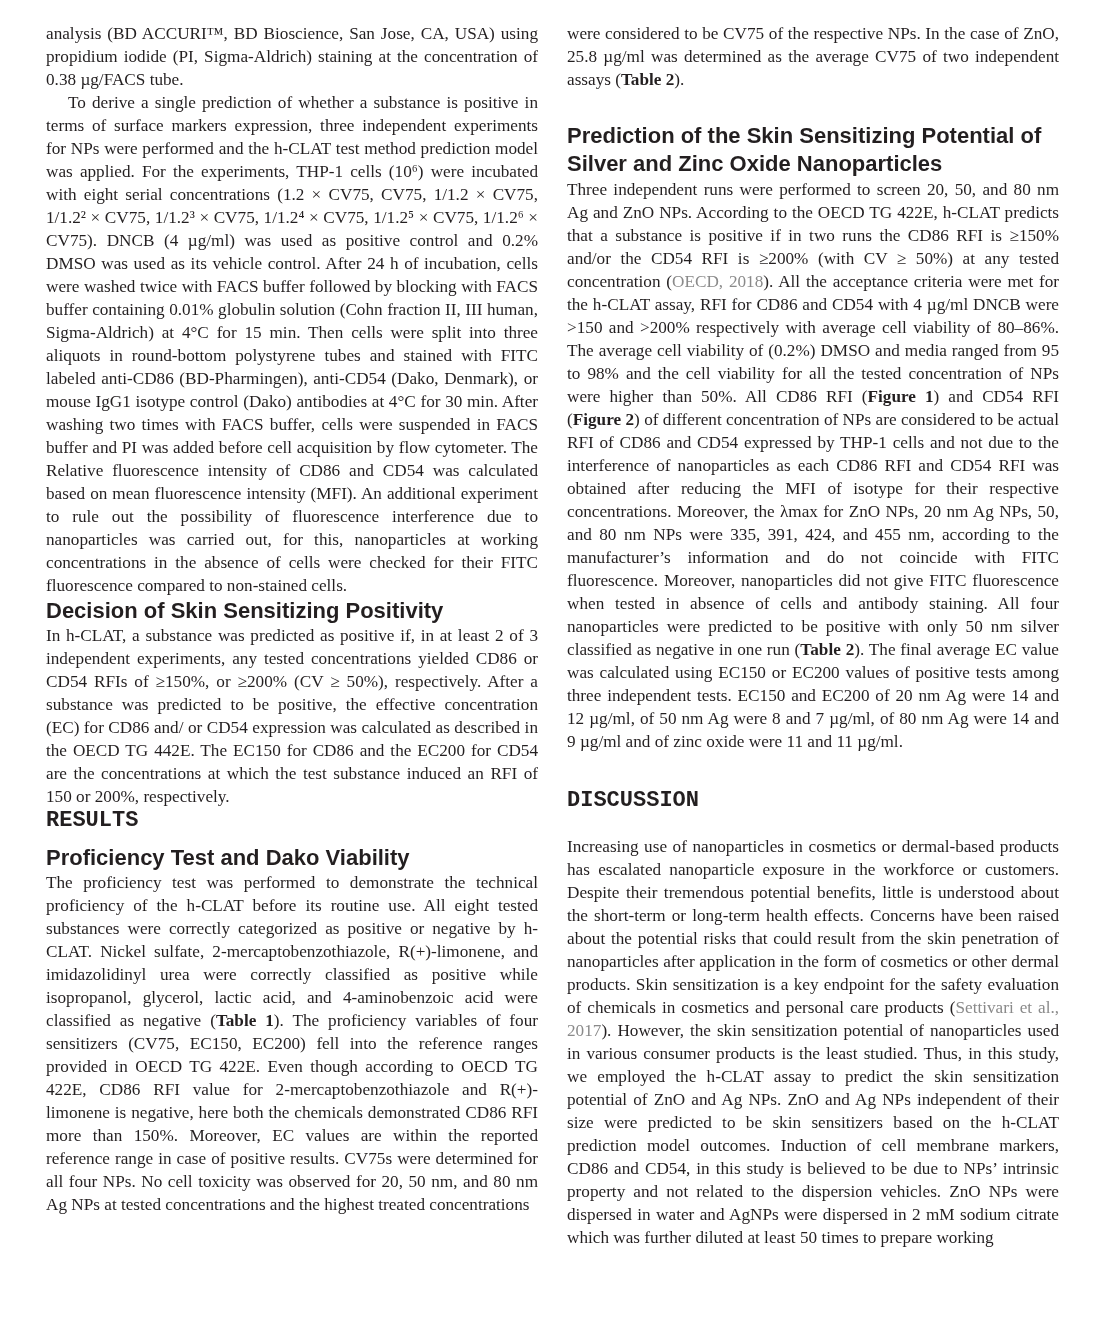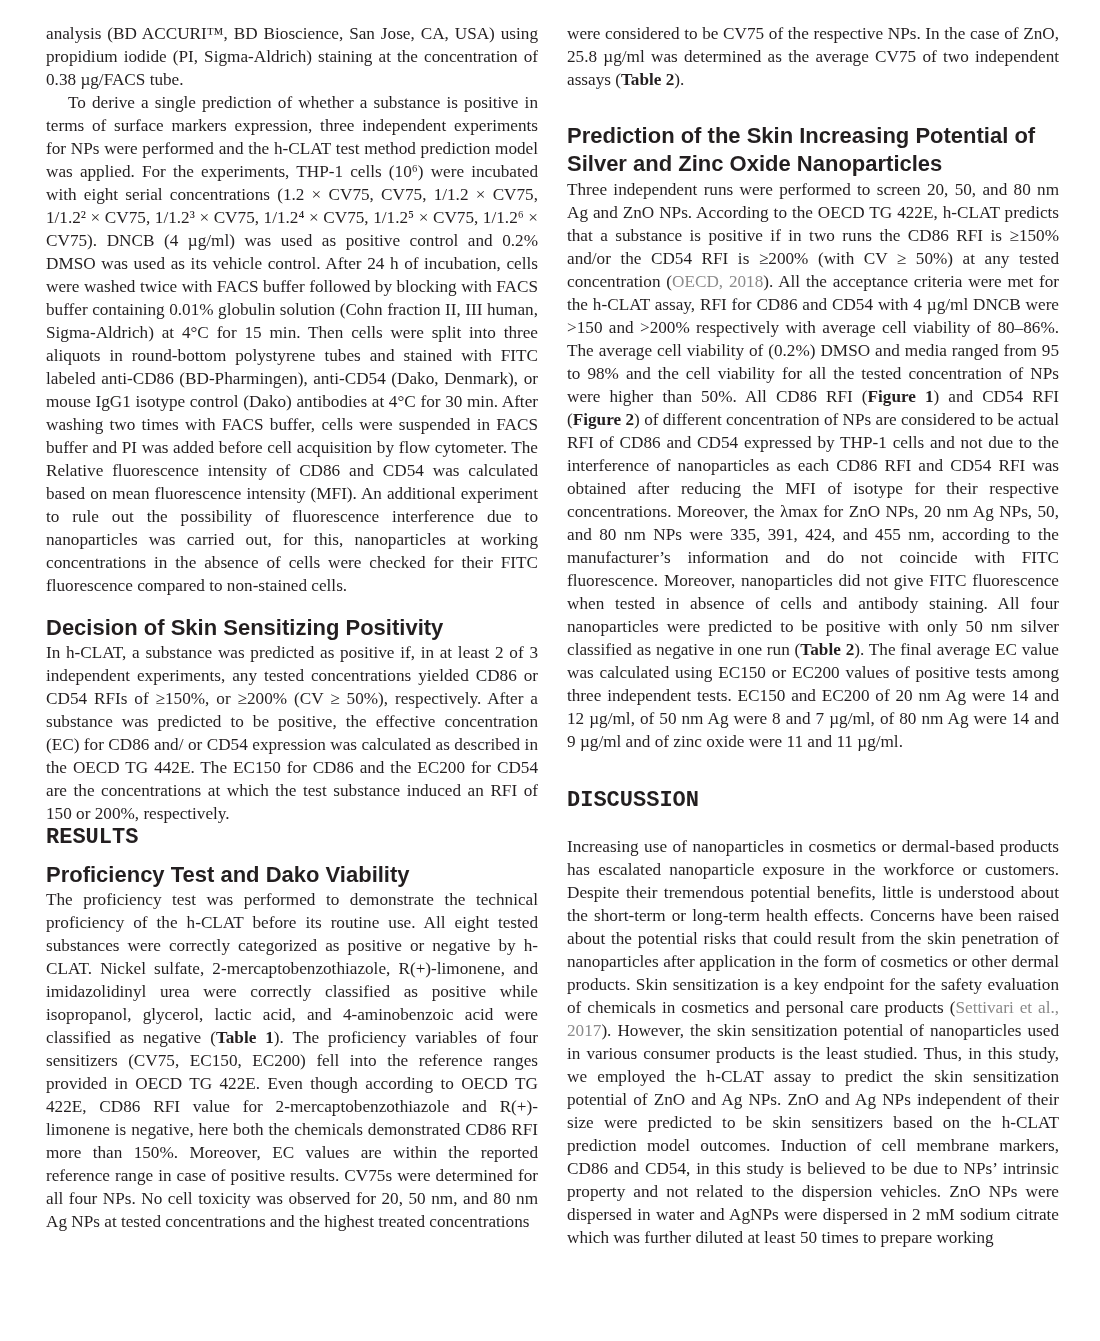--- a/index.html
+++ b/index.html
@@ -13,26 +13,26 @@
   h1 { font-family: Liberation Mono, monospace; font-weight: bold; font-size: 22px; line-height: 26px; margin: 0; color: #231f20; }
   .cite { color: #8a8a8a; }
   b { font-weight: bold; }
 </style>
 </head>
 <body>
 
 <div class="col left">
   <p>analysis (BD ACCURI™, BD Bioscience, San Jose, CA, USA) using propidium iodide (PI, Sigma-Aldrich) staining at the concentration of 0.38 µg/FACS tube.</p>
   <p class="indent">To derive a single prediction of whether a substance is positive in terms of surface markers expression, three independent experiments for NPs were performed and the h-CLAT test method prediction model was applied. For the experiments, THP-1 cells (10⁶) were incubated with eight serial concentrations (1.2 × CV75, CV75, 1/1.2 × CV75, 1/1.2² × CV75, 1/1.2³ × CV75, 1/1.2⁴ × CV75, 1/1.2⁵ × CV75, 1/1.2⁶ × CV75). DNCB (4 µg/ml) was used as positive control and 0.2% DMSO was used as its vehicle control. After 24 h of incubation, cells were washed twice with FACS buffer followed by blocking with FACS buffer containing 0.01% globulin solution (Cohn fraction II, III human, Sigma-Aldrich) at 4°C for 15 min. Then cells were split into three aliquots in round-bottom polystyrene tubes and stained with FITC labeled anti-CD86 (BD-Pharmingen), anti-CD54 (Dako, Denmark), or mouse IgG1 isotype control (Dako) antibodies at 4°C for 30 min. After washing two times with FACS buffer, cells were suspended in FACS buffer and PI was added before cell acquisition by flow cytometer. The Relative fluorescence intensity of CD86 and CD54 was calculated based on mean fluorescence intensity (MFI). An additional experiment to rule out the possibility of fluorescence interference due to nanoparticles was carried out, for this, nanoparticles at working concentrations in the absence of cells were checked for their FITC fluorescence compared to non-stained cells.</p>
-  <h2 style="margin-top:17px">Decision of Skin Sensitizing Positivity</h2>
+  <h2 style="">Decision of Skin Sensitizing Positivity</h2>
   <p>In h-CLAT, a substance was predicted as positive if, in at least 2 of 3 independent experiments, any tested concentrations yielded CD86 or CD54 RFIs of ≥150%, or ≥200% (CV ≥ 50%), respectively. After a substance was predicted to be positive, the effective concentration (EC) for CD86 and/ or CD54 expression was calculated as described in the OECD TG 442E. The EC150 for CD86 and the EC200 for CD54 are the concentrations at which the test substance induced an RFI of 150 or 200%, respectively.</p>
   <h1 style="">RESULTS</h1>
   <h2 style="margin-top:10px">Proficiency Test and Dako Viability</h2>
   <p><span>The proficiency test was performed to demonstrate the technical proficiency of the h-CLAT before its routine use. All eight tested substances were correctly categorized as positive or negative by h-CLAT. Nickel sulfate, 2-mercaptobenzothiazole, R(+)-limonene, and imidazolidinyl urea were correctly classified as positive while isopropanol, glycerol, lactic acid, and 4-aminobenzoic acid were classified as negative (</span><b>Table 1</b><span>). The proficiency variables of four sensitizers (CV75, EC150, EC200) fell into the reference ranges provided in OECD TG 422E. Even though according to OECD TG 422E, CD86 RFI value for 2-mercaptobenzothiazole and R(+)-limonene is negative, here both the chemicals demonstrated CD86 RFI more than 150%. Moreover, EC values are within the reported reference range in case of positive results. CV75s were determined for all four NPs. No cell toxicity was observed for 20, 50 nm, and 80 nm Ag NPs at tested concentrations and the highest treated concentrations</span></p>
 </div>
 
 <div class="col right">
   <p><span>were considered to be CV75 of the respective NPs. In the case of ZnO, 25.8 µg/ml was determined as the average CV75 of two independent assays (</span><b>Table 2</b><span>).</span></p>
-  <h2 style="margin-top:31px; line-height:28px">Prediction of the Skin Increasing Potential of Silver and Zinc Oxide Nanoparticles</h2>
+  <h2 style="margin-top:31px; line-height:28px">Prediction of the Skin Sensitizing Potential of Silver and Zinc Oxide Nanoparticles</h2>
   <p><span>Three independent runs were performed to screen 20, 50, and 80 nm Ag and ZnO NPs. According to the OECD TG 422E, h-CLAT predicts that a substance is positive if in two runs the CD86 RFI is ≥150% and/or the CD54 RFI is ≥200% (with CV ≥ 50%) at any tested concentration (</span><span class="cite">OECD, 2018</span><span>). All the acceptance criteria were met for the h-CLAT assay, RFI for CD86 and CD54 with 4 µg/ml DNCB were &gt;150 and &gt;200% respectively with average cell viability of 80–86%. The average cell viability of (0.2%) DMSO and media ranged from 95 to 98% and the cell viability for all the tested concentration of NPs were higher than 50%. All CD86 RFI (</span><b>Figure 1</b><span>) and CD54 RFI (</span><b>Figure 2</b><span>) of different concentration of NPs are considered to be actual RFI of CD86 and CD54 expressed by THP-1 cells and not due to the interference of nanoparticles as each CD86 RFI and CD54 RFI was obtained after reducing the MFI of isotype for their respective concentrations. Moreover, the λmax for ZnO NPs, 20 nm Ag NPs, 50, and 80 nm NPs were 335, 391, 424, and 455 nm, according to the manufacturer’s information and do not coincide with FITC fluorescence. Moreover, nanoparticles did not give FITC fluorescence when tested in absence of cells and antibody staining. All four nanoparticles were predicted to be positive with only 50 nm silver classified as negative in one run (</span><b>Table 2</b><span>). The final average EC value was calculated using EC150 or EC200 values of positive tests among three independent tests. EC150 and EC200 of 20 nm Ag were 14 and 12 µg/ml, of 50 nm Ag were 8 and 7 µg/ml, of 80 nm Ag were 14 and 9 µg/ml and of zinc oxide were 11 and 11 µg/ml.</span></p>
   <h1 style="margin-top:35px">DISCUSSION</h1>
   <p style="margin-top:21px"><span>Increasing use of nanoparticles in cosmetics or dermal-based products has escalated nanoparticle exposure in the workforce or customers. Despite their tremendous potential benefits, little is understood about the short-term or long-term health effects. Concerns have been raised about the potential risks that could result from the skin penetration of nanoparticles after application in the form of cosmetics or other dermal products. Skin sensitization is a key endpoint for the safety evaluation of chemicals in cosmetics and personal care products (</span><span class="cite">Settivari et al., 2017</span><span>). However, the skin sensitization potential of nanoparticles used in various consumer products is the least studied. Thus, in this study, we employed the h-CLAT assay to predict the skin sensitization potential of ZnO and Ag NPs. ZnO and Ag NPs independent of their size were predicted to be skin sensitizers based on the h-CLAT prediction model outcomes. Induction of cell membrane markers, CD86 and CD54, in this study is believed to be due to NPs’ intrinsic property and not related to the dispersion vehicles. ZnO NPs were dispersed in water and AgNPs were dispersed in 2 mM sodium citrate which was further diluted at least 50 times to prepare working</span></p>
 </div>
 
 </body></html>

